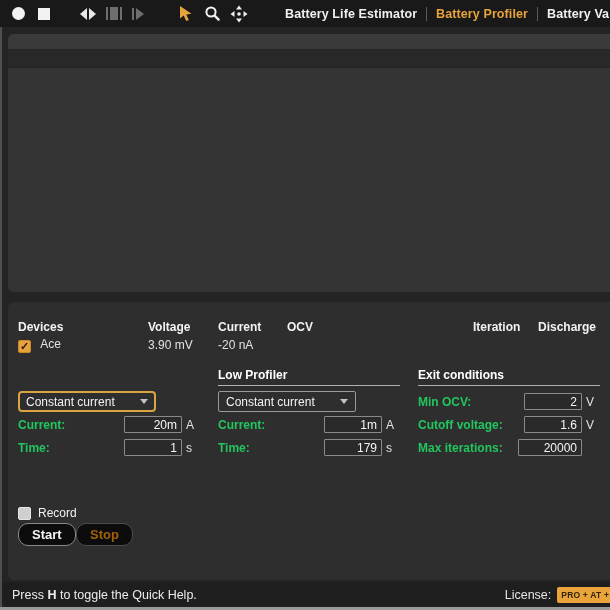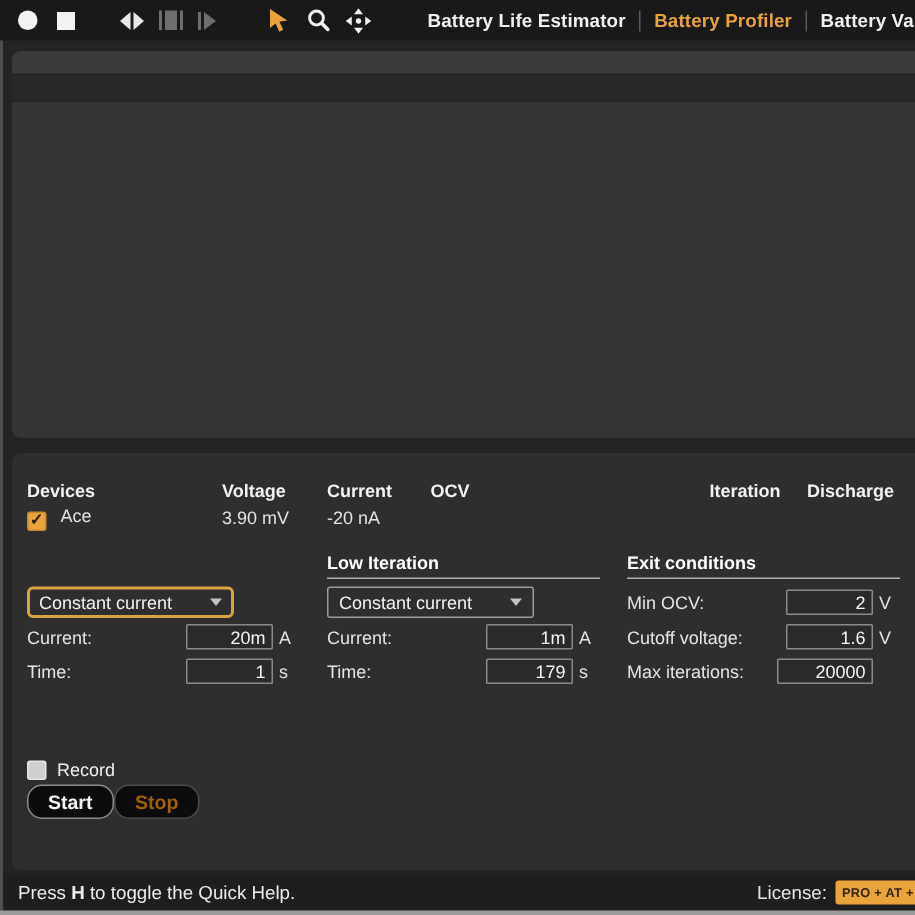--- a/index.html
+++ b/index.html
@@ -71,21 +71,21 @@
   .dropdown {
     width: 138px; height: 21px; display: flex; align-items: center;
     background: #2e2e2e; color: #f2f2f2; padding: 0 7px; cursor: pointer;
     border: 1px solid #9a9a9a; border-radius: 2px; font-size: 12px;
   }
   .dropdown.focused { border: 2px solid #d9a441; border-radius: 4px; padding: 0 6px; }
   .dropdown .dd-label { flex: 1; }
   .chev { width: 0; height: 0; border-left: 4px solid transparent; border-right: 4px solid transparent; border-top: 5px solid #c2c2c2; }
 
   .field-row { display: flex; align-items: center; width: 182px; }
-  .field-row .flabel { flex: 1; color: #e5e5e5; }
+  .field-row .flabel { flex: 1; color: #22c55e; font-weight: bold; }
   .num-input {
     width: 58px; height: 17px; background: #2a2a2a; color: #f5f5f5;
     border: 1px solid #8a8a8a; border-radius: 1px; text-align: right;
     font-size: 12px; font-family: "Liberation Sans", sans-serif; padding: 0 4px; outline: none;
   }
   .num-input.wide { width: 64px; }
   .funit { width: 14px; color: #e2e2e2; margin-left: 4px; }
 
   .record-row { display: flex; align-items: center; gap: 7px; color: #f0f0f0; }
   .btn {
@@ -186,21 +186,21 @@
     <span class="abs th" style="left:465px; top:18px;">Iteration</span>
     <span class="abs th" style="left:530px; top:18px;">Discharge</span>
 
     <span class="abs" style="left:10px; top:35px;">
       <span class="checkbox checked">✓</span>
       <span class="td" style="margin-left:6px;">Ace</span>
     </span>
     <span class="abs td" style="left:140px; top:36px;">3.90 mV</span>
     <span class="abs td" style="left:210px; top:36px;">-20 nA</span>
 
-    <div class="abs section-title" style="left:210px; top:66px;">Low Iteration</div>
+    <div class="abs section-title" style="left:210px; top:66px;">Low Profiler</div>
     <div class="abs section-title" style="left:410px; top:66px;">Exit conditions</div>
 
     <div class="abs dropdown focused" style="left:10px; top:89px;">
       <span class="dd-label">Constant current</span>
       <span class="chev"></span>
     </div>
     <div class="abs field-row" style="left:10px; top:114px;">
       <span class="flabel">Current:</span>
       <input class="num-input" type="text" value="20m" style="">
       <span class="funit">A</span>

